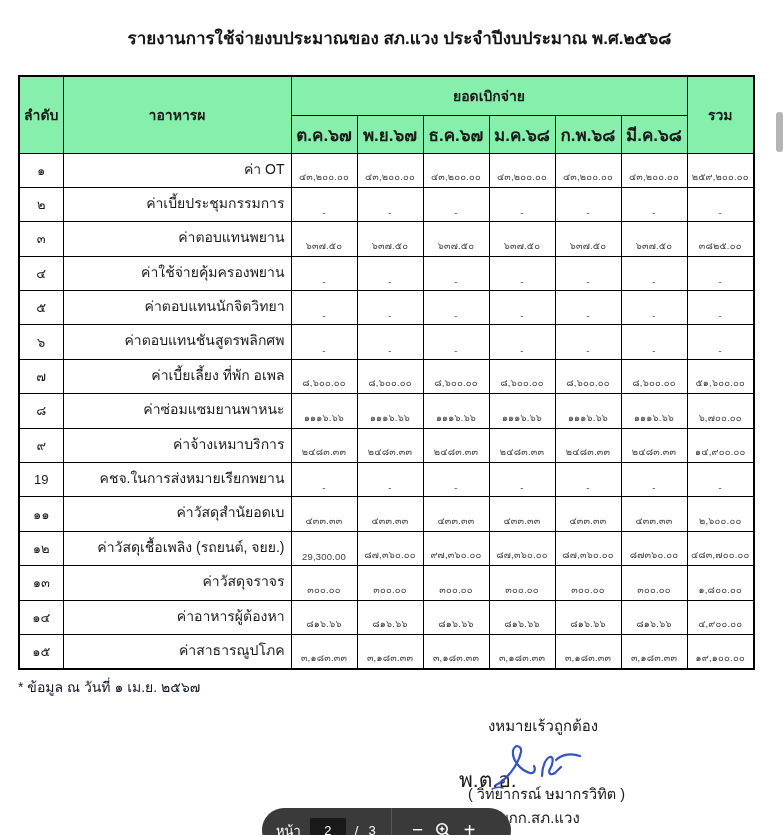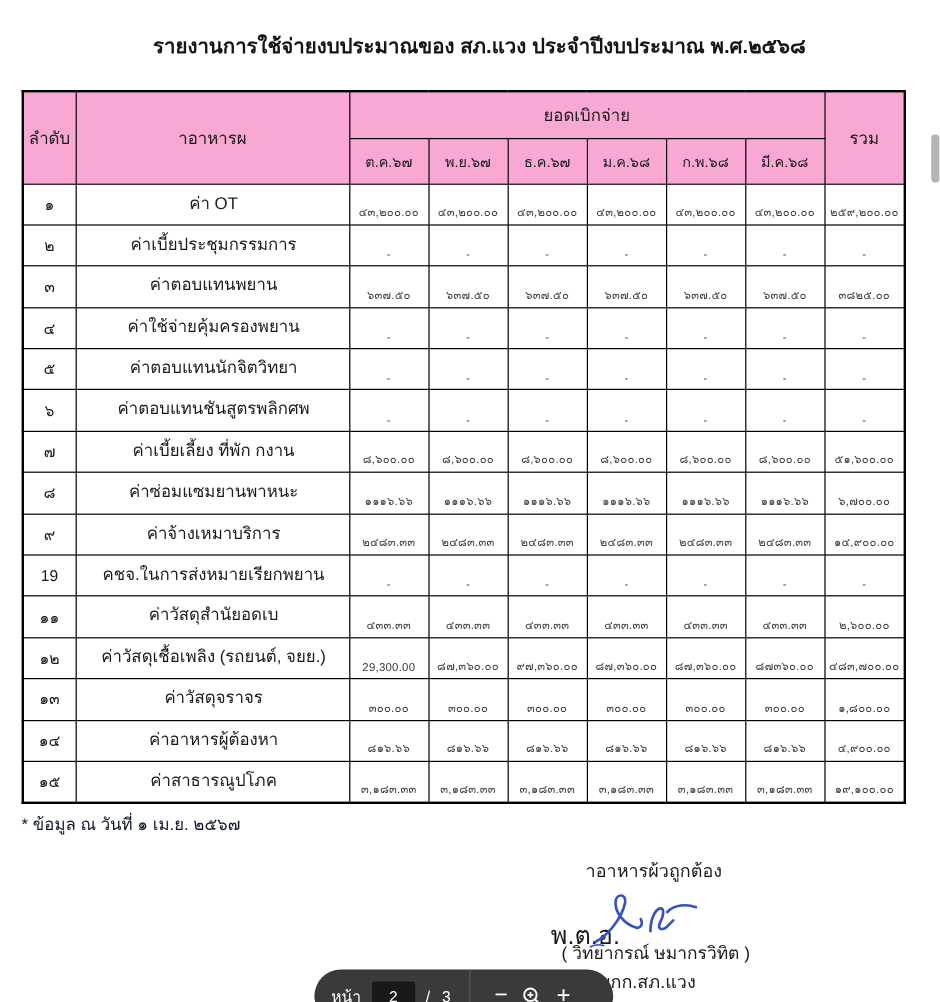--- a/index.html
+++ b/index.html
@@ -7,30 +7,30 @@
               font-family:"Liberation Sans","DejaVu Sans",sans-serif; color:#1a1a1a; }
   body { position:relative; }
 
   .doc-title { position:absolute; top:24px; left:0; width:783px; text-align:center;
                font-size:17px; font-weight:bold; color:#151515;padding-left:16px; }
 
   table.report { position:absolute; left:18px; top:75px; width:737px;
                  border-collapse:collapse; table-layout:fixed; }
   table.report th, table.report td { border:1px solid #000; }
   table.report { border:2px solid #000; }
-  thead th { font-weight:normal; font-size:14px; text-align:center; vertical-align:middle; background:#f9a8d4; }
+  thead th { font-weight:bold; font-size:14px; text-align:center; vertical-align:middle; background:#86efac; }
   thead tr.h1 { height:39px; }
   thead tr.h2 { height:38px; }
-  thead th.month { font-size:12px; }
+  thead th.month { font-size:17px; }
   col.c-idx { width:44px; } col.c-item { width:228px; }
   col.c-m { width:66px; } col.c-tot { width:67px; }
 
   tbody tr { height:34.4px; }
   td.idx { font-size:13px; text-align:center; vertical-align:middle; }
-  td.item { font-size:14px; text-align:center; vertical-align:top; padding:4px 6px 0 8px; white-space:nowrap; overflow:hidden; }
+  td.item { font-size:14px; text-align:right; vertical-align:top; padding:4px 6px 0 8px; white-space:nowrap; overflow:hidden; }
   td.num { font-size:9.5px; color:#3d3d3d; text-align:center; vertical-align:bottom;
            padding-bottom:3px; letter-spacing:0.2px; white-space:nowrap; overflow:hidden; }
 
   .footnote { position:absolute; left:18px; top:676px; font-size:14px; color:#0f172a; }
 
   .sig-verified { position:absolute; left:488px; top:714px; font-size:15px; }
   .sig-rank { position:absolute; left:459px; top:763px; font-size:21px; }
   .sig-svg { position:absolute; left:490px; top:740px; }
   .sig-name { position:absolute; left:452px; top:782px; font-size:14.5px;margin-left:16px; }
   .sig-pos  { position:absolute; left:500px; top:806px; font-size:15px; }
@@ -149,21 +149,21 @@
         <td class="num">-</td>
         <td class="num">-</td>
         <td class="num">-</td>
         <td class="num">-</td>
         <td class="num">-</td>
         <td class="num">-</td>
         <td class="num">-</td>
       </tr>
       <tr>
         <td class="idx">๗</td>
-        <td class="item">ค่าเบี้ยเลี้ยง ที่พัก กงาน</td>
+        <td class="item">ค่าเบี้ยเลี้ยง ที่พัก อเพล</td>
         <td class="num">๘,๖๐๐.๐๐</td>
         <td class="num">๘,๖๐๐.๐๐</td>
         <td class="num">๘,๖๐๐.๐๐</td>
         <td class="num">๘,๖๐๐.๐๐</td>
         <td class="num">๘,๖๐๐.๐๐</td>
         <td class="num">๘,๖๐๐.๐๐</td>
         <td class="num">๕๑,๖๐๐.๐๐</td>
       </tr>
       <tr>
         <td class="idx">๘</td>
@@ -251,21 +251,21 @@
         <td class="num">๓,๑๘๓.๓๓</td>
         <td class="num">๓,๑๘๓.๓๓</td>
         <td class="num">๓,๑๘๓.๓๓</td>
         <td class="num">๑๙,๑๐๐.๐๐</td>
       </tr>
     </tbody>
 </table>
 
 <div class="footnote">* ข้อมูล ณ วันที่ ๑ เม.ย. ๒๕๖๗</div>
 
-<div class="sig-verified">าอาหารผ้วถูกต้อง</div>
+<div class="sig-verified">งหมายเร้วถูกต้อง</div>
 <div class="sig-rank">พ.ต.อ.</div>
 <svg class="sig-svg" width="95" height="52" viewBox="0 0 95 52">
   <g fill="none" stroke="#3452c0" stroke-width="2.2" stroke-linecap="round">
     <path d="M6 45 C 16 40, 28 26, 31 12 C 32 5, 24 4, 23 11 C 22 20, 30 30, 40 33 C 44 34, 46 30, 44 26"></path>
     <path d="M52 36 C 52 26, 56 18, 60 17 C 64 16, 63 24, 60 29 C 58 33, 60 36, 65 33 L 71 27"></path>
     <path d="M66 20 C 72 14, 82 13, 90 16"></path>
     <path d="M2 49 C 6 47, 10 47, 13 48" stroke-width="1.4"></path>
   </g>
 </svg>
 <div class="sig-name">( วิทยากรณ์ ษมากรวิทิต )</div>

